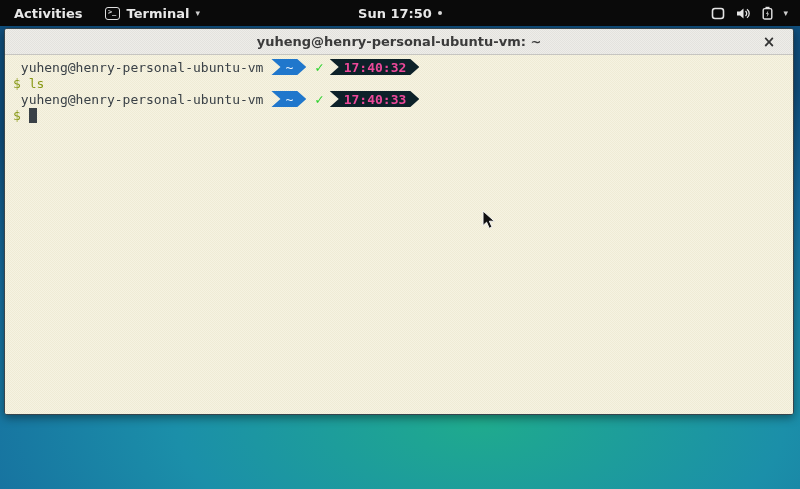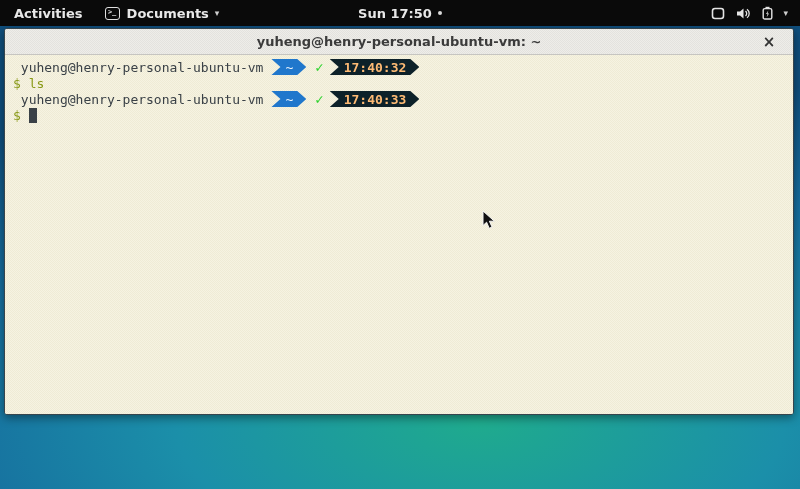--- a/index.html
+++ b/index.html
@@ -62,42 +62,42 @@
     font-size:13px; color:#3a4147;
   }
   .line { display:flex; align-items:center; height:16px; white-space:pre; }
   .host { margin-left:1ch; color:#3a4147; }
   .seg {
     display:inline-flex; align-items:center; height:16px;
     padding:0 13px 0 14px; margin-left:8px;
     clip-path:polygon(0 0, calc(100% - 9px) 0, 100% 50%, calc(100% - 9px) 100%, 0 100%, 9px 50%);
   }
   .seg-blue { background:#2077cc; color:#e6f1fb; }
-  .seg-dark { background:#0d2129; color:#fdba74; margin-left:6px; font-weight:bold; }
+  .seg-dark { background:#0d2129; color:#ec4899; margin-left:6px; font-weight:bold; }
   .check { color:#2dd22d; font-weight:bold; margin-left:9px; font-size:14px; }
   .cmd-line { color:#8a9a19; }
   .cmd-text { margin-left:1ch; }
   .listing { color:#2e8fb0; }
   .cursor-block { width:8px; height:15px; background:#3a4147; margin-left:1ch; }
   
   .mouse { position:absolute; left:482px; top:210px; z-index:50; pointer-events:none; }
 </style>
 </head>
 <body>
 
 <div class="screen">
 
   <div class="topbar">
     <div class="tb-left">
       <div class="tb-item">
         <span>Activities</span>
       </div>
       <div class="tb-item">
         <span class="term-ico">&gt;_</span>
-        <span>Documents</span>
+        <span>Terminal</span>
         <span class="caret">▾</span>
       </div>
     </div>
     <div class="tb-center">
       <span style="pointer-events:auto;">Sun 17:50</span>
       <span class="notif-dot"></span>
     </div>
     <div class="tb-right">
       <span>
         <svg width="14" height="13" viewBox="0 0 14 13">

